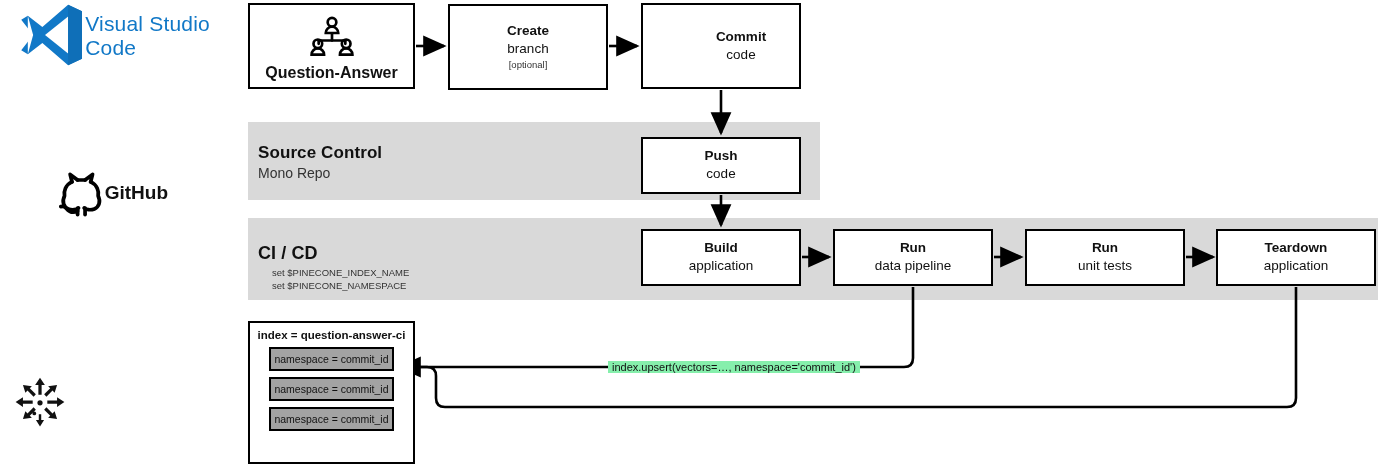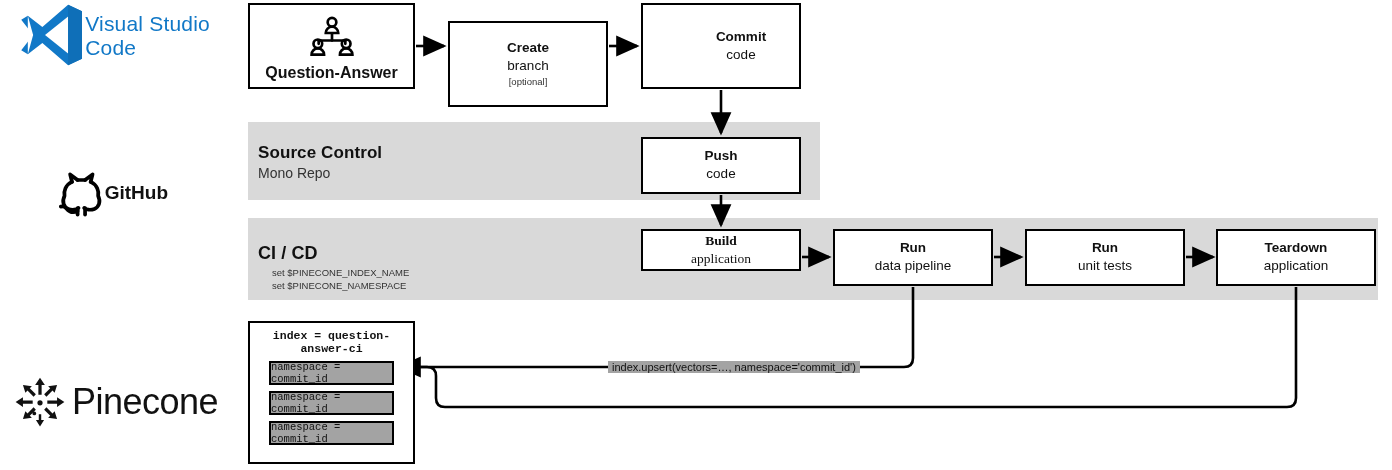--- a/index.html
+++ b/index.html
@@ -19,48 +19,48 @@
   .box{position:absolute;background:#fff;border:2.5px solid #000;
        display:flex;flex-direction:column;align-items:center;justify-content:center;
        box-sizing:border-box;}
   .box .t1{font-weight:bold;font-size:13.5px;line-height:1.25;}
   .box .t2{font-size:13.5px;line-height:1.3;color:#111;}
   .box .t3{font-size:9.5px;color:#333;line-height:1.4;}
 
   #box-qa{left:248px;top:3px;width:167px;height:86px;justify-content:flex-end;padding-bottom:5px;}
   #box-qa .qa-label{font-weight:bold;font-size:16px;}
   #box-qa .qa-icon{margin-bottom:4px;}
-  #box-create{left:448px;top:21px;width:160px;height:86px;}
+  #box-create{left:448px;top:4px;width:160px;height:86px;}
   #box-commit{left:641px;top:3px;width:160px;height:86px;padding-left:40px;}
   #box-push{left:641px;top:137px;width:160px;height:57px;}
-  #box-build{left:641px;top:229px;width:160px;height:42px;font-family:Liberation Serif, serif;}
+  #box-build{left:641px;top:229px;width:160px;height:57px;}
   #box-pipeline{left:833px;top:229px;width:160px;height:57px;}
   #box-tests{left:1025px;top:229px;width:160px;height:57px;}
   #box-teardown{left:1216px;top:229px;width:160px;height:57px;}
 
   
   #index-card{position:absolute;left:248px;top:321px;width:167px;height:143px;
-              background:#fff;border:2.5px solid #000;box-sizing:border-box;font-family:Liberation Mono, monospace;}
+              background:#fff;border:2.5px solid #000;box-sizing:border-box;}
   #index-card .idx-title{font-weight:bold;font-size:11.5px;text-align:center;margin-top:6px;}
   .ns-box{margin:6px auto 0;width:125px;height:24px;border:2px solid #000;background:#a3a3a3;
           display:flex;align-items:center;justify-content:center;font-size:10.5px;
           box-sizing:border-box;}
 
   
   .logo{position:absolute;display:flex;align-items:center;}
   #logo-vscode{left:18px;top:2px;width:200px;}
   #logo-vscode .vs-name{color:#1178c7;font-size:21px;margin-top:2px;letter-spacing:.2px;}
   #logo-github{left:58px;top:148px;width:110px;}
   #logo-github .gh-name{font-weight:bold;font-size:19px;margin-top:-2px;}
   #logo-pinecone{left:14px;top:376px;width:215px;flex-direction:row;align-items:center;}
   #logo-pinecone .pc-name{font-size:36px;letter-spacing:-.5px;color:#111;margin-left:6px;}
 
   
   #wires{position:absolute;left:0;top:0;width:1392px;height:470px;}
-  .lbl{position:absolute;font-size:11px;color:#111;background:#a3a3a3;padding:0 4px;white-space:nowrap;}
+  .lbl{position:absolute;font-size:11px;color:#111;background:#86efac;padding:0 4px;white-space:nowrap;}
   #lbl-upsert{left:608px;top:361px;}
   #lbl-delete{left:742px;top:399px;}
 </style>
 </head>
 <body>
 
 <div class="canvas">
 
   <div class="logo" id="logo-vscode">
     <svg width="92" height="66" viewBox="0 0 100 100">
@@ -96,21 +96,20 @@
         <path d="M2 32 l9 -6 v4 h12 v4 h-12 v4 z"></path>
         <path d="M62 32 l-9 -6 v4 h-12 v4 h12 v4 z"></path>
         <path d="M11 11 l11 1.5 l-2.6 2.6 l7.5 7.5 l-2.8 2.8 l-7.5 -7.5 l-2.6 2.6 z"></path>
         <path d="M53 11 l-11 1.5 l2.6 2.6 l-7.5 7.5 l2.8 2.8 l7.5 -7.5 l2.6 2.6 z"></path>
         <path d="M11 53 l11 -1.5 l-2.6 -2.6 l7.5 -7.5 l-2.8 -2.8 l-7.5 7.5 l-2.6 -2.6 z"></path>
         <path d="M53 53 l-11 -1.5 l2.6 -2.6 l-7.5 -7.5 l2.8 -2.8 l7.5 7.5 l2.6 -2.6 z"></path>
         <circle cx="32" cy="33" r="3.2"></circle>
         <circle cx="25" cy="46" r="2.3"></circle>
       </g>
     </svg>
-    <div class="pc-name">Pinecone</div>
   </div>
 
   <div class="band" id="band-source"></div>
   <div class="band-title" style="left:258px;top:143px;">Source Control</div>
   <div class="band-sub" style="left:258px;top:165px;">Mono Repo</div>
 
   <div class="band" id="band-cicd"></div>
   <div class="band-title" style="left:258px;top:243px;font-size:18px;">CI / CD</div>
   <div class="band-mono" style="left:272px;top:267px;">set $PINECONE_INDEX_NAME
 set $PINECONE_NAMESPACE</div>

